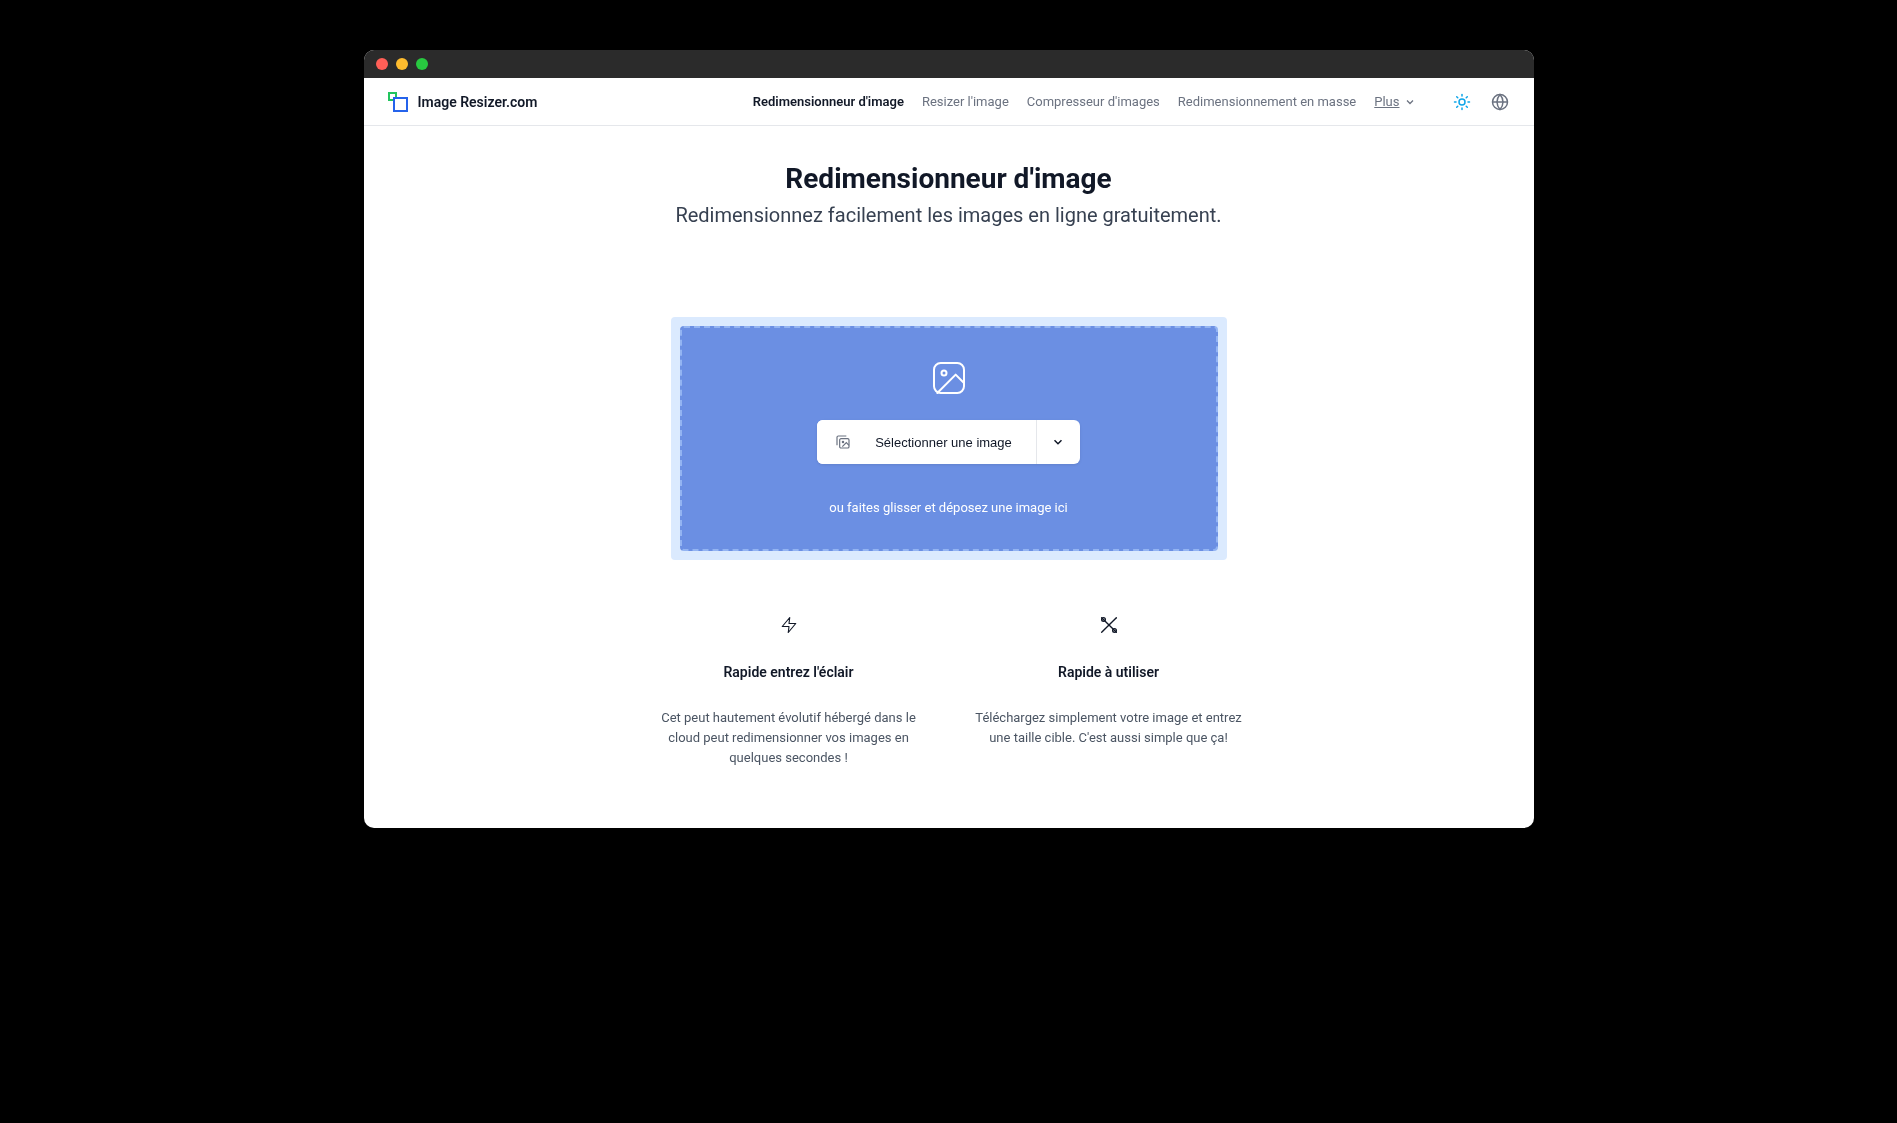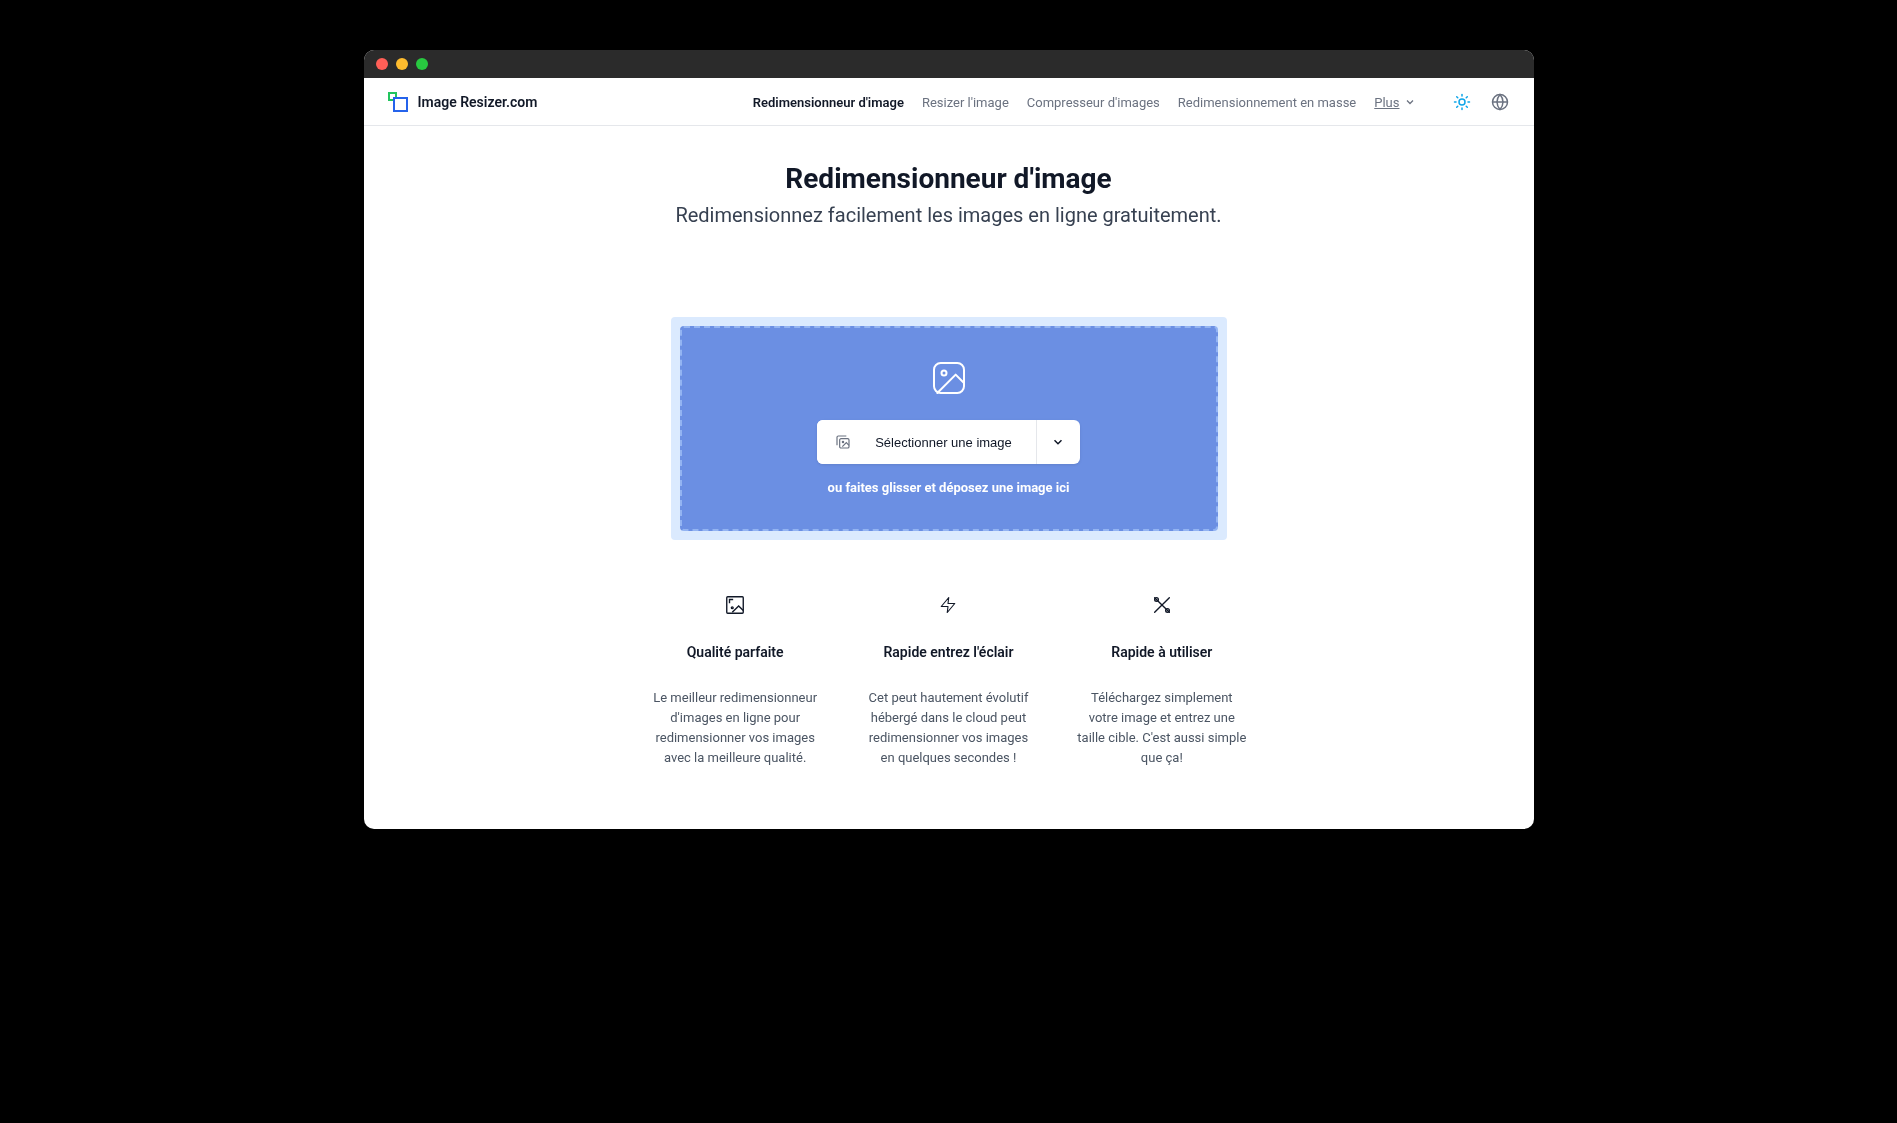--- a/index.html
+++ b/index.html
@@ -35,21 +35,21 @@
       width: 12px;
       height: 12px;
       border-radius: 50%;
     }
     .tl-red { background: #ff5f57; }
     .tl-yellow { background: #febc2e; }
     .tl-green { background: #28c840; }
 
     .header {
       display: flex;
-      align-items: flex-start;
+      align-items: center;
       justify-content: space-between;
       padding: 14px 24px;
       height: 48px;
       border-bottom: 1px solid #e5e7eb;
     }
     .logo-wrap {
       display: flex;
       align-items: center;
       gap: 10px;
     }
@@ -183,24 +183,24 @@
     }
     .select-dropdown {
       width: 44px;
       display: flex;
       align-items: center;
       justify-content: center;
       border-left: 1px solid #e5e7eb;
       cursor: pointer;
     }
     .drag-text {
-      margin-top: 16px;
+      margin-top: 36px;
       font-size: 13px;
       color: #fff;
-      font-weight: 700;
+      font-weight: 400;
     }
 
     .features {
       width: 600px;
       margin: 0 auto;
       display: flex;
       gap: 40px;
       justify-content: center;
     }
     .feature {
@@ -310,32 +310,20 @@
               </svg>
           </div>
         </div>
         <div class="drag-text">ou faites glisser et déposez une image ici</div>
       </div>
     </div>
 
     <div class="features">
       <div class="feature">
         <div class="feature-icon">
-          <svg width="22" height="22" viewBox="0 0 24 24" fill="none" stroke="#111827" stroke-width="1.5">
-            <rect x="3" y="3" width="18" height="18" rx="1"></rect>
-            <polyline points="6 10 6 6 10 6"></polyline>
-            <circle cx="9" cy="15" r="1"></circle>
-            <path d="M21 18l-5-5-7 7"></path>
-          </svg>
-        </div>
-        <div class="feature-title">Qualité parfaite</div>
-        <div class="feature-desc">Le meilleur redimensionneur d'images en ligne pour redimensionner vos images avec la meilleure qualité.</div>
-      </div>
-      <div class="feature">
-        <div class="feature-icon">
           <svg width="18" height="22" viewBox="0 0 24 24" fill="none" stroke="#111827" stroke-width="1.5" stroke-linejoin="round">
             <polygon points="13 2 3 14 12 14 11 22 21 10 12 10 13 2"></polygon>
           </svg>
         </div>
         <div class="feature-title">Rapide entrez l'éclair</div>
         <div class="feature-desc">Cet peut hautement évolutif hébergé dans le cloud peut redimensionner vos images en quelques secondes !</div>
       </div>
       <div class="feature">
         <div class="feature-icon">
           <svg width="22" height="22" viewBox="0 0 24 24" fill="none" stroke="#111827" stroke-width="1.5" stroke-linecap="round">

